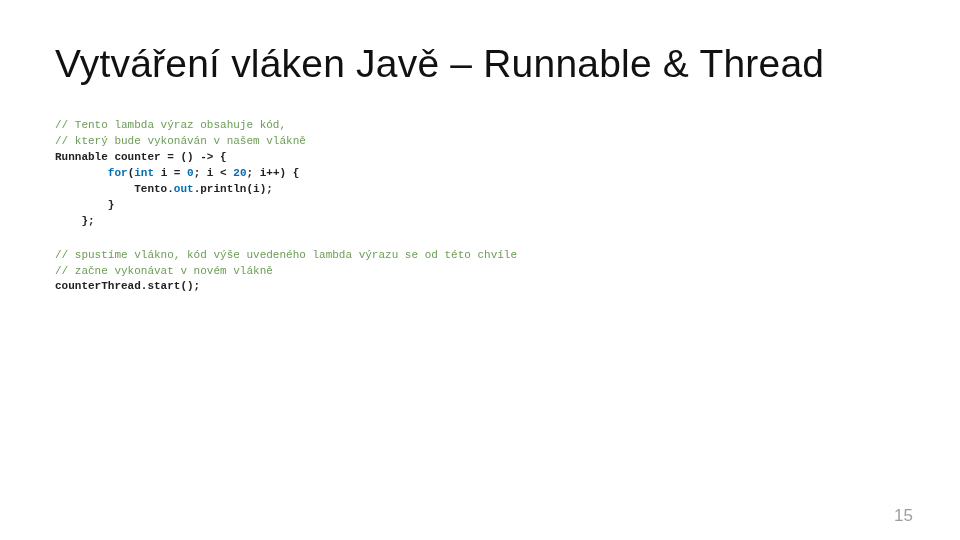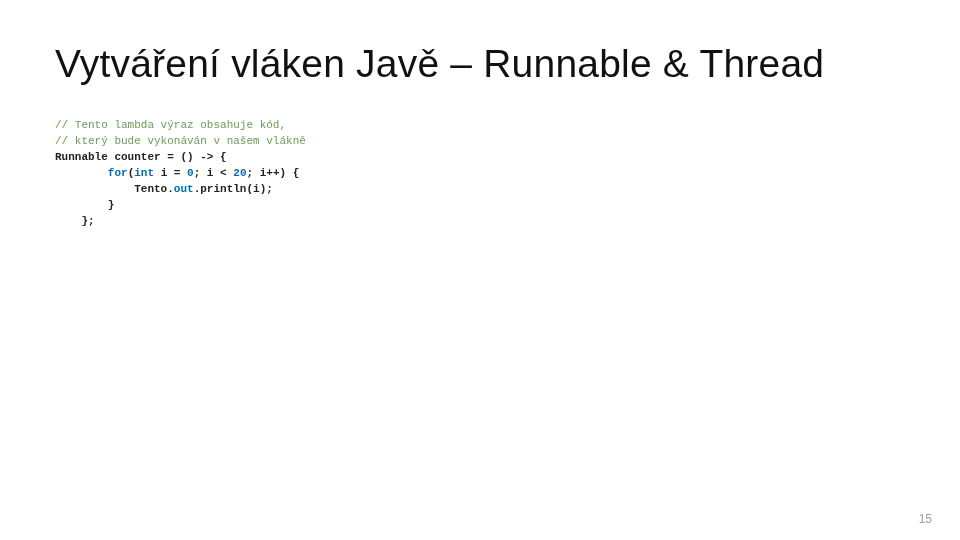--- a/index.html
+++ b/index.html
@@ -35,37 +35,40 @@
     margin-bottom: 18px;
   }
   .c-comment { color: #6c9d56; font-weight: 500; margin-top: 26px; }
   .c-plain   { color: #222; margin-top: 44px; }
   .c-keyword { color: #006db3; }
   .c-num     { color: #006db3; }
   .c-ident   { color: #006db3; text-align: right; }
 
   .page-num {
     position: absolute;
-    right: 28px;
+    right: 47px;
     bottom: 14px;
-    font-size: 12px;
+    font-size: 17px;
     color: #9e9e9e;
   }
 </style>
 </head>
 <body>
 
 <div class="slide">
 
   <h1 class="title">Vytváření vláken Javě – Runnable &amp; Thread</h1>
 
   <div class="code-block"><span class="c-comment">// Tento lambda výraz obsahuje kód,</span>
 <span class="c-comment">// který bude vykonáván v našem vlákně</span>
 <span class="c-plain">Runnable counter = () -&gt; {</span>
 <span class="c-keyword">        for</span><span class="c-plain">(</span><span class="c-keyword">int</span><span class="c-plain"> i = </span><span class="c-num">0</span><span class="c-plain">; i &lt; </span><span class="c-num">20</span><span class="c-plain">; i++) {</span>
 <span class="c-plain">            Tento.</span><span class="c-ident">out</span><span class="c-plain">.println(i);</span>
 <span class="c-plain">        }</span>
 <span class="c-plain">    };</span></div>
 
 
+  <div class="code-block"><span class="c-comment">// spustíme vlákno, kód výše uvedeného lambda výrazu se od této chvíle</span>
+<span class="c-comment">// začne vykonávat v novém vlákně</span>
+<span class="c-plain">counterThread.start();</span></div>
 
   <div class="page-num">15</div>
 </div>
 
 </body></html>

